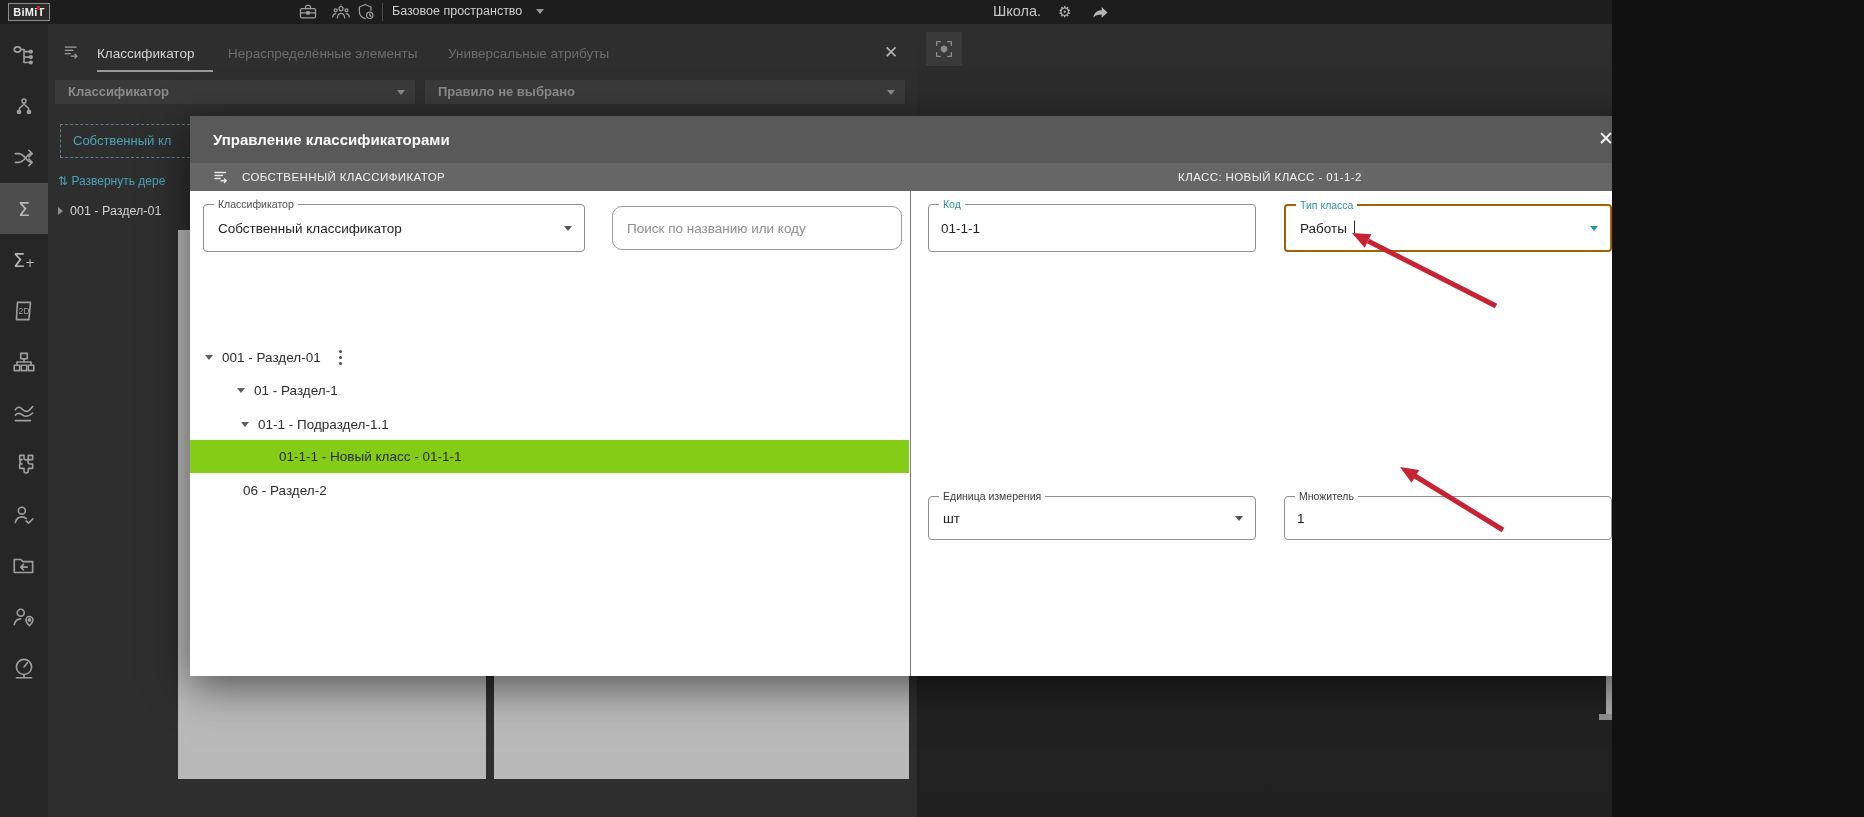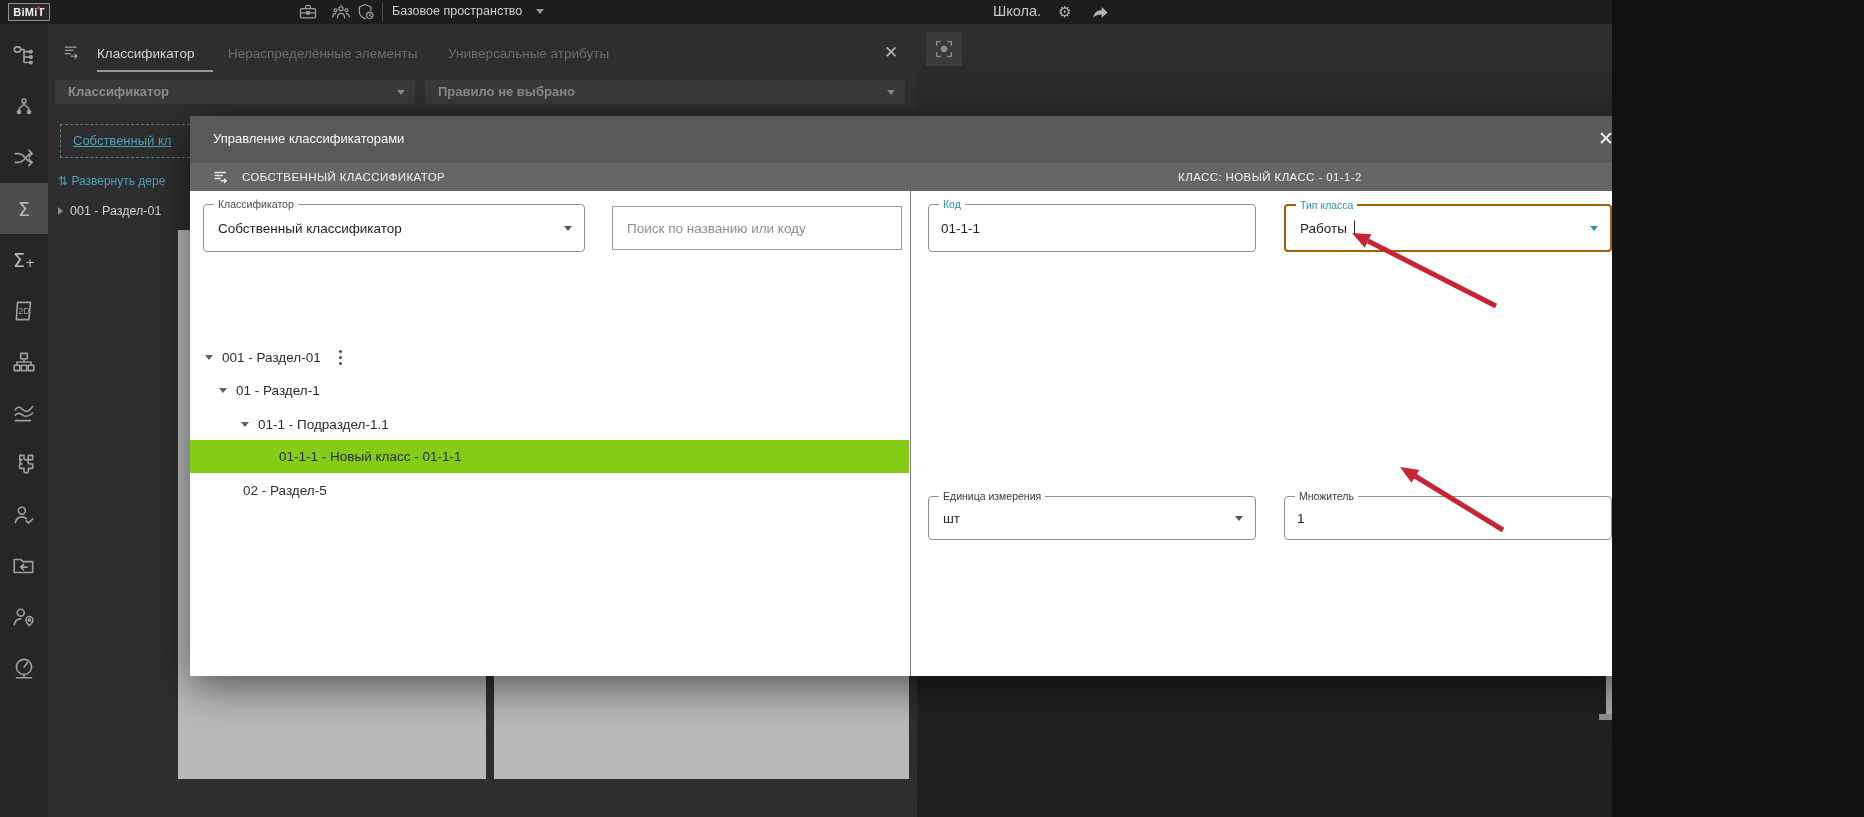--- a/index.html
+++ b/index.html
@@ -35,21 +35,21 @@
   
   #main-panel { position:absolute; left:48px; top:24px; width:869px; height:793px; background:#2e2e2e; z-index:5; }
   #tabbar { position:absolute; left:0; top:0; width:869px; height:78px; }
   .tab { position:absolute; top:22px; font-size:13.5px; color:#6c6c6c; cursor:default; }
   .tab.active { color:#d4d4d4; }
   #tab-underline { position:absolute; left:49px; top:46px; width:116px; height:2px; background:#9a9a9a; }
   #panel-close { position:absolute; left:836px; top:18px; color:#b3b3b3; font-size:17px; }
   .strip { position:absolute; top:56px; height:24px; background:#3a3a3a; color:#8b8b8b; font-size:13px; font-weight:bold; line-height:24px; padding-left:13px; }
   .strip .caret-d { position:absolute; right:10px; top:10px; border-top-color:#8a8a8a; }
   #side-dashed { position:absolute; left:12px; top:100px; width:140px; height:34px; border:1px dashed #5f7e8a; border-right:none;
-                 color:#4aa3b8; font-size:13px; line-height:32px; padding-left:12px; overflow:hidden;text-decoration:underline; }
+                 color:#4aa3b8; font-size:13px; line-height:32px; padding-left:12px; overflow:hidden; }
   #side-expand { position:absolute; left:10px; top:150px; color:#4aa3b8; font-size:12px; }
   #side-root { position:absolute; left:10px; top:180px; color:#d2d2d2; font-size:12.5px; }
   .caret-r { width:0; height:0; border-top:4.5px solid transparent; border-bottom:4.5px solid transparent; border-left:5px solid #8f8f8f; display:inline-block; margin-right:7px; }
   .pane-light { position:absolute; background:#b9b9b9; z-index:1; }
 
   
   #viewport { position:absolute; left:917px; top:24px; width:947px; height:793px;
               background:linear-gradient(#2e2e2e, #232323 45%, #202020); z-index:2; }
   #viewfinder { position:absolute; left:9px; top:8px; width:36px; height:34px; background:#3a3a3a; display:flex; align-items:center; justify-content:center; }
   
@@ -70,39 +70,39 @@
   
   #right-toolbar { position:absolute; left:1832px; top:24px; width:32px; height:793px; background:#2c2c2c; z-index:20; }
   .rtb-btn { position:absolute; left:0; width:32px; height:36px; display:flex; align-items:center; justify-content:center; }
   #rtb-groupA { position:absolute; left:0; top:6px; width:32px; height:96px; background:#3a3a3a; }
   .rtb-btn.active { background:#555; }
 
   
   #modal { position:absolute; left:190px; top:116px; width:1440px; height:560px; background:#fff; z-index:10;
            box-shadow:0 10px 40px rgba(0,0,0,.55); }
   #modal-titlebar { position:absolute; left:0; top:0; width:1440px; height:47px; background:#595959; }
-  #modal-title { position:absolute; left:23px; top:15px; color:#fafafa; font-size:13px; }
+  #modal-title { position:absolute; left:23px; top:15px; color:#fafafa; font-size:15px;font-weight:bold; }
   #modal-close { position:absolute; left:1408px; top:11px; color:#f2f2f2; font-size:19px; line-height:24px; }
   #modal-sections { position:absolute; left:0; top:47px; width:1440px; height:28px; background:#666; }
   .sec-label { position:absolute; top:8px; color:#f2f2f2; font-size:11.5px; letter-spacing:.4px; }
   #sec-left-icon { position:absolute; left:22px; top:5px; }
   #sec-left { left:52px; }
   #sec-right { left:720px; width:720px; text-align:center; }
   #modal-body { position:absolute; left:0; top:75px; width:1440px; height:485px; background:#fff; }
   #pane-divider { position:absolute; left:720px; top:0; width:1px; height:485px; background:#7d7d7d; }
 
   .fieldset { position:absolute; border:1px solid #8f8f8f; border-radius:4px; background:#fff; }
   .fieldset .flabel { position:absolute; left:10px; top:-7px; background:#fff; padding:0 4px; font-size:10.5px; color:#4c4c4c; white-space:nowrap; }
   .fieldset .fvalue { position:absolute; left:14px; top:50%; transform:translateY(-50%); font-size:13.5px; color:#1f1f1f; white-space:nowrap; }
   .fieldset .caret-d { position:absolute; right:12px; top:50%; margin-top:-2px; border-top-color:#555; }
   .fieldset.teal { border:2px solid #a16207; }
   .fieldset.teal .flabel { color:#2d94aa; }
   .fieldset.teal .caret-d { border-top-color:#2394ad; }
   .fieldset input { position:absolute; left:12px; top:0; width:85%; height:100%; border:none; outline:none; font-size:13.5px; color:#1f1f1f; font-family:inherit; background:transparent; }
-  #search-box { position:absolute; left:422px; top:90px; width:290px; height:44px; border:1px solid #9a9a9a; border-radius:0; }
+  #search-box { position:absolute; left:422px; top:90px; width:290px; height:44px; border:1px solid #9a9a9a; border-radius:10px; }
   #search-box input { width:100%; height:100%; border:none; outline:none; padding:0 14px; font-size:13.5px; color:#333; font-family:inherit; background:transparent; }
   #search-box input::placeholder { color:#8e8e8e; opacity:1; }
   #name-area { position:absolute; left:738px; top:158px; width:684px; height:70px; border:1px solid #9a9a9a; border-radius:3px;
                padding:12px 14px; font-size:13.5px; color:#1f1f1f; font-family:inherit; resize:none; outline:none; }
   .cursor-bar { display:inline-block; width:1.5px; height:15px; background:#2b2b2b; margin-left:7px; vertical-align:text-bottom; }
 
   
   .trow { position:absolute; left:0; width:719px; height:33px; display:flex; align-items:center; font-size:13.5px; color:#2c2c2c; }
   .trow.selected { background:#84cc16; }
   .tcaret { width:0; height:0; border-left:4.5px solid transparent; border-right:4.5px solid transparent; border-top:5.5px solid #5f5f5f; margin-right:9px; }
@@ -451,33 +451,33 @@
 
       <div class="trow" style="top:150px; padding-left:15px">
         <span class="tcaret"></span>
         <span>001 - Раздел-01</span>
         <span class="kebab">
             <i></i>
             <i></i>
             <i></i>
           </span>
       </div>
-      <div class="trow" style="top:183px; padding-left:29px">
+      <div class="trow" style="top:183px; padding-left:47px">
         <span class="tcaret"></span>
         <span>01 - Раздел-1</span>
       </div>
       <div class="trow" style="top:217px; padding-left:51px">
         <span class="tcaret"></span>
         <span>01-1 - Подраздел-1.1</span>
       </div>
       <div class="trow selected" style="top:249px; padding-left:89px">
         <span>01-1-1 - Новый класс - 01-1-1</span>
       </div>
       <div class="trow" style="top:283px; padding-left:53px">
-        <span>02 - Раздел-5</span>
+        <span>06 - Раздел-2</span>
       </div>
 
       <div class="fieldset" style="left:738px; top:13px; width:328px; height:48px">
         <span class="flabel" style="color:#2d94aa">Код</span>
         <input value="01-1-1" style="">
       </div>
       <div class="fieldset teal" style="left:1094px; top:13px; width:328px; height:48px">
         <span class="flabel">Тип класса</span>
         <span class="fvalue"><span>Работы</span><span class="cursor-bar"></span></span>
         <span class="caret-d"></span>

